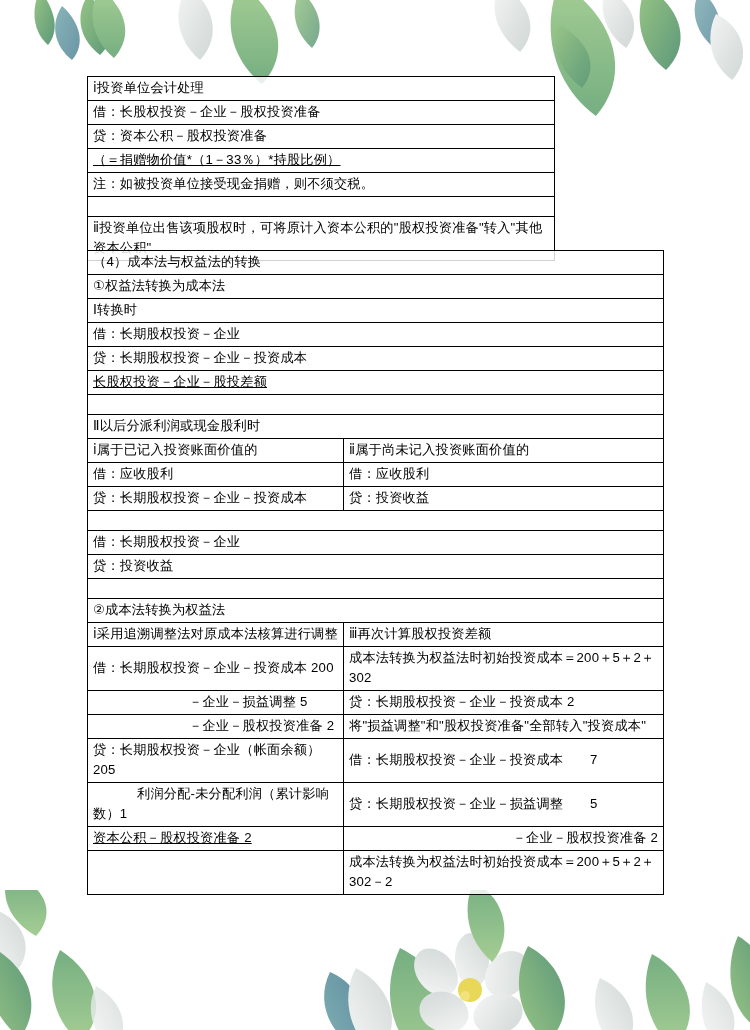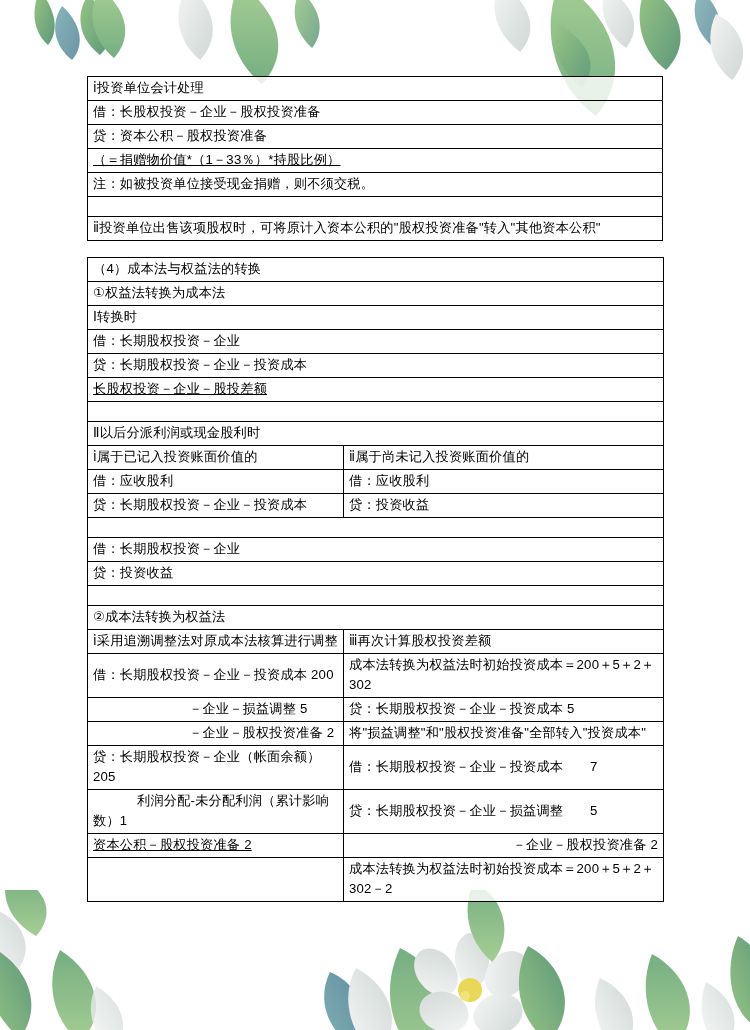--- a/index.html
+++ b/index.html
@@ -32,21 +32,21 @@
     position: absolute;
     left: 0; top: 0;
     width: 750px; height: 1030px;
     z-index: 2;
   }
 
   table.sheet {
     position: absolute;
     border-collapse: collapse;
     table-layout: fixed;
-    width: 576px;
+    width: 468px;
     left: 87px;
     background: transparent;
   }
   table.sheet td {
     border: 1.3px solid #000000;
     padding: 1px 5px 2px 5px;
     vertical-align: middle;
     font-size: 13.2px;
     line-height: 20px;
     color: #000000;
@@ -58,21 +58,21 @@
   td.indent1 { padding-left: 18px; }
   td.indent2 { padding-left: 42px; text-decoration: underline; }
   td.tall   { line-height: 21px; }
 
   
   td.hang   { text-indent: 96px; }
   td.hangL  { text-indent: 44px; }
   td.hangR  { text-align: right; }
 
   #t1 { top: 76px; }
-  #t2 { top: 257px; }
+  #t2 { top: 250px; }
 </style>
 </head>
 <body>
 
 <svg id="deco-top" viewBox="0 0 750 130" preserveAspectRatio="none" xmlns="http://www.w3.org/2000/svg">
   <defs>
     <linearGradient id="lgA" x1="0" y1="0" x2="1" y2="1">
       <stop offset="0%" stop-color="#8fc07a"></stop>
       <stop offset="100%" stop-color="#4f8f6e"></stop>
     </linearGradient>
@@ -249,21 +249,21 @@
       <tr>
         <td class="tall">ⅰ采用追溯调整法对原成本法核算进行调整</td>
         <td>ⅲ再次计算股权投资差额</td>
       </tr>
       <tr>
         <td class="red indent1 tall">借：长期股权投资－企业－投资成本  200</td>
         <td class="tall">成本法转换为权益法时初始投资成本＝200＋5＋2＋302</td>
       </tr>
       <tr>
         <td class="red hang tall">－企业－损益调整 5</td>
-        <td class="red indent1">贷：长期股权投资－企业－投资成本 5</td>
+        <td class="red indent1">贷：长期股权投资－企业－投资成本 2</td>
       </tr>
       <tr>
         <td class="red hang tall">－企业－股权投资准备 2</td>
         <td class="indent1 tall">将"损益调整"和"股权投资准备"全部转入"投资成本"</td>
       </tr>
       <tr>
         <td class="red indent1 tall">贷：长期股权投资－企业（帐面余额） 205</td>
         <td class="red indent1">借：长期股权投资－企业－投资成本　　7</td>
       </tr>
       <tr>

